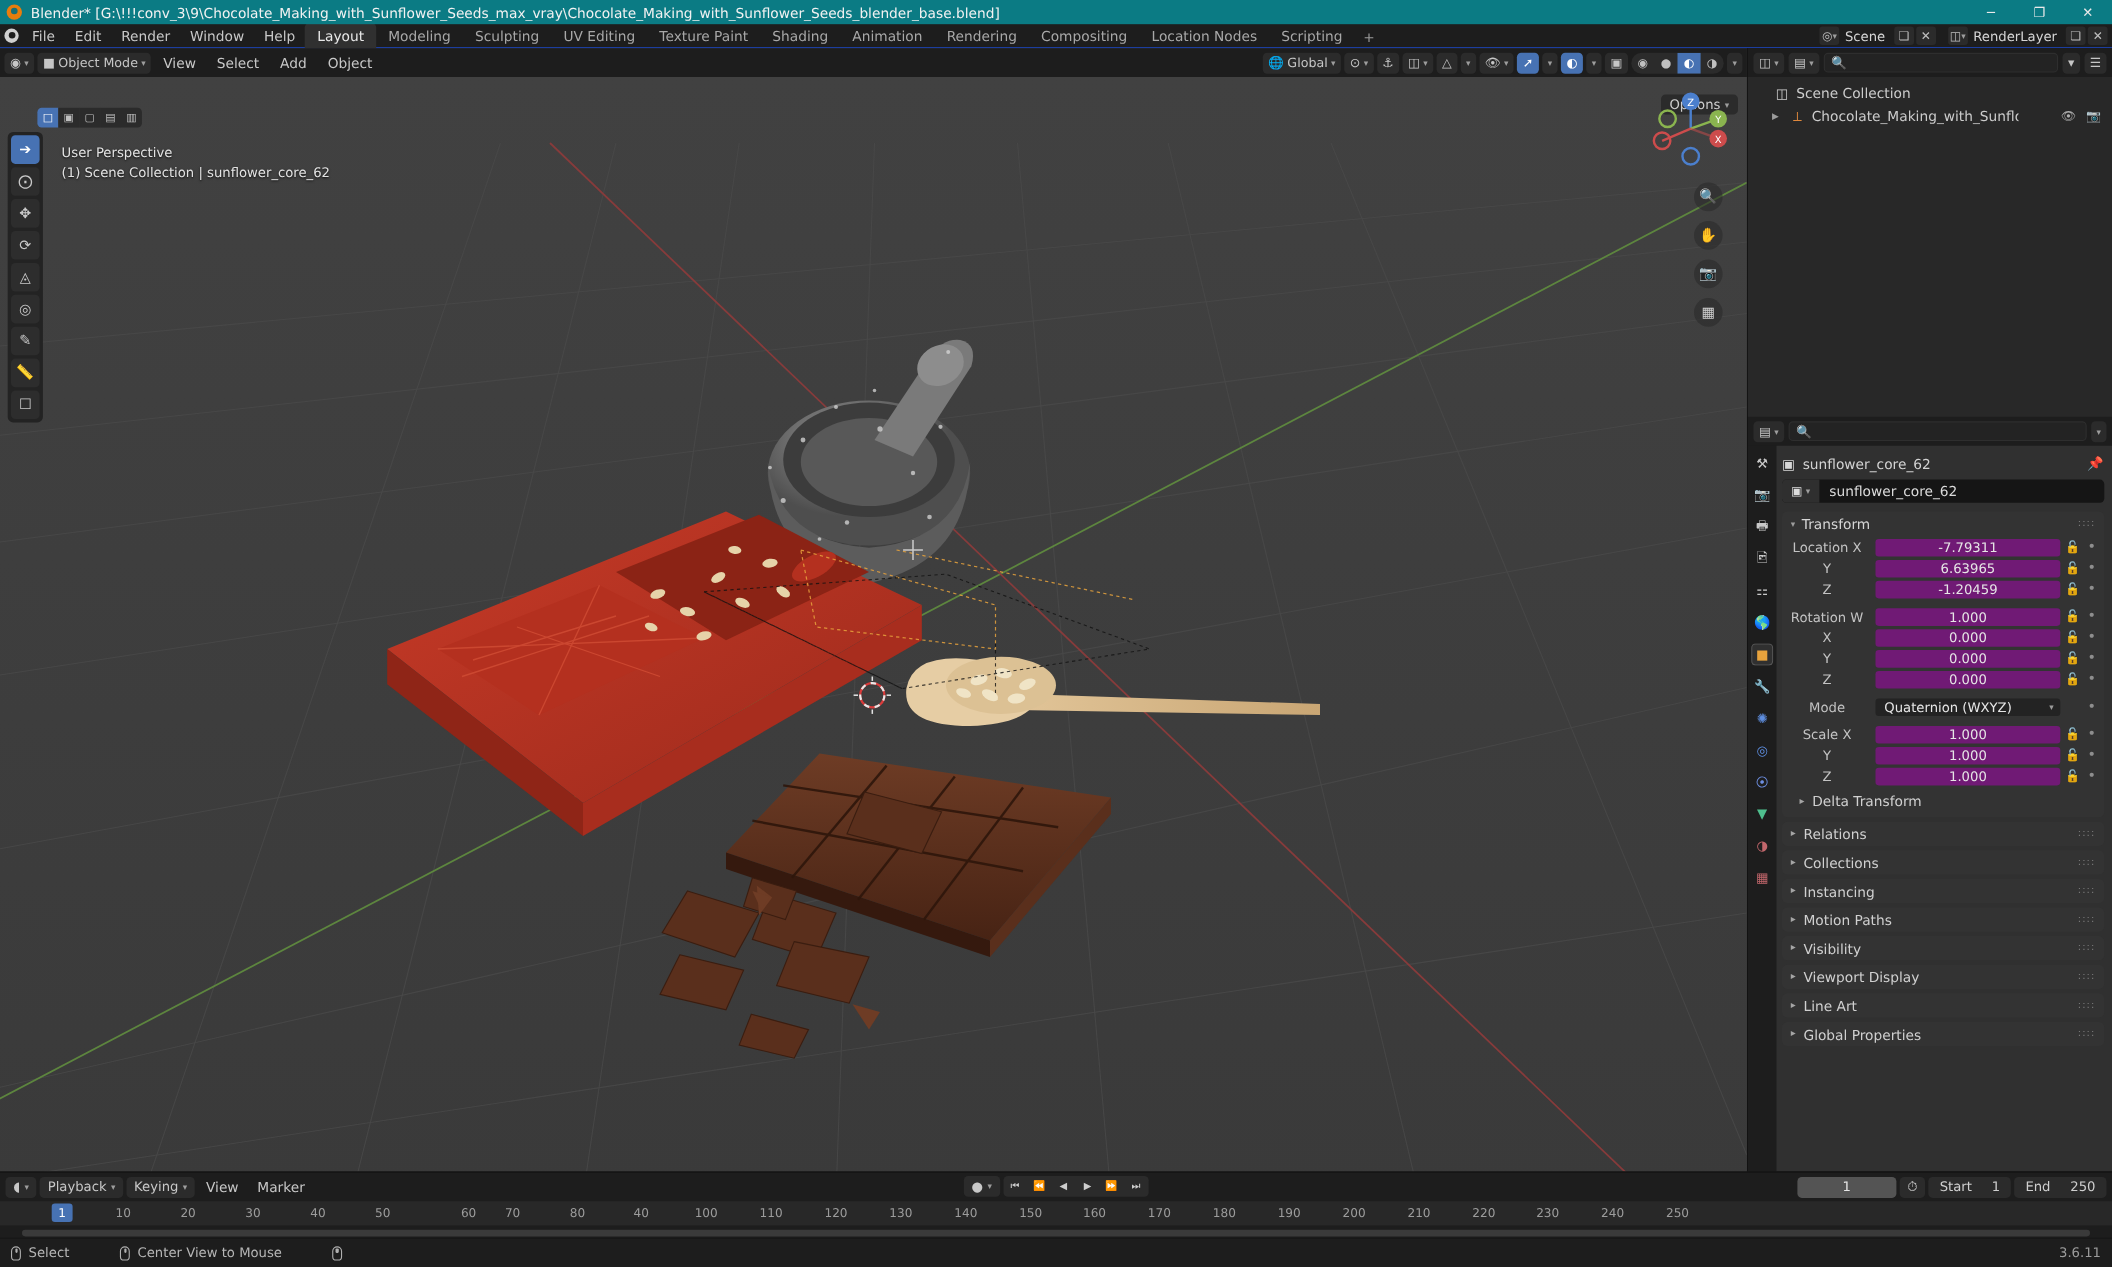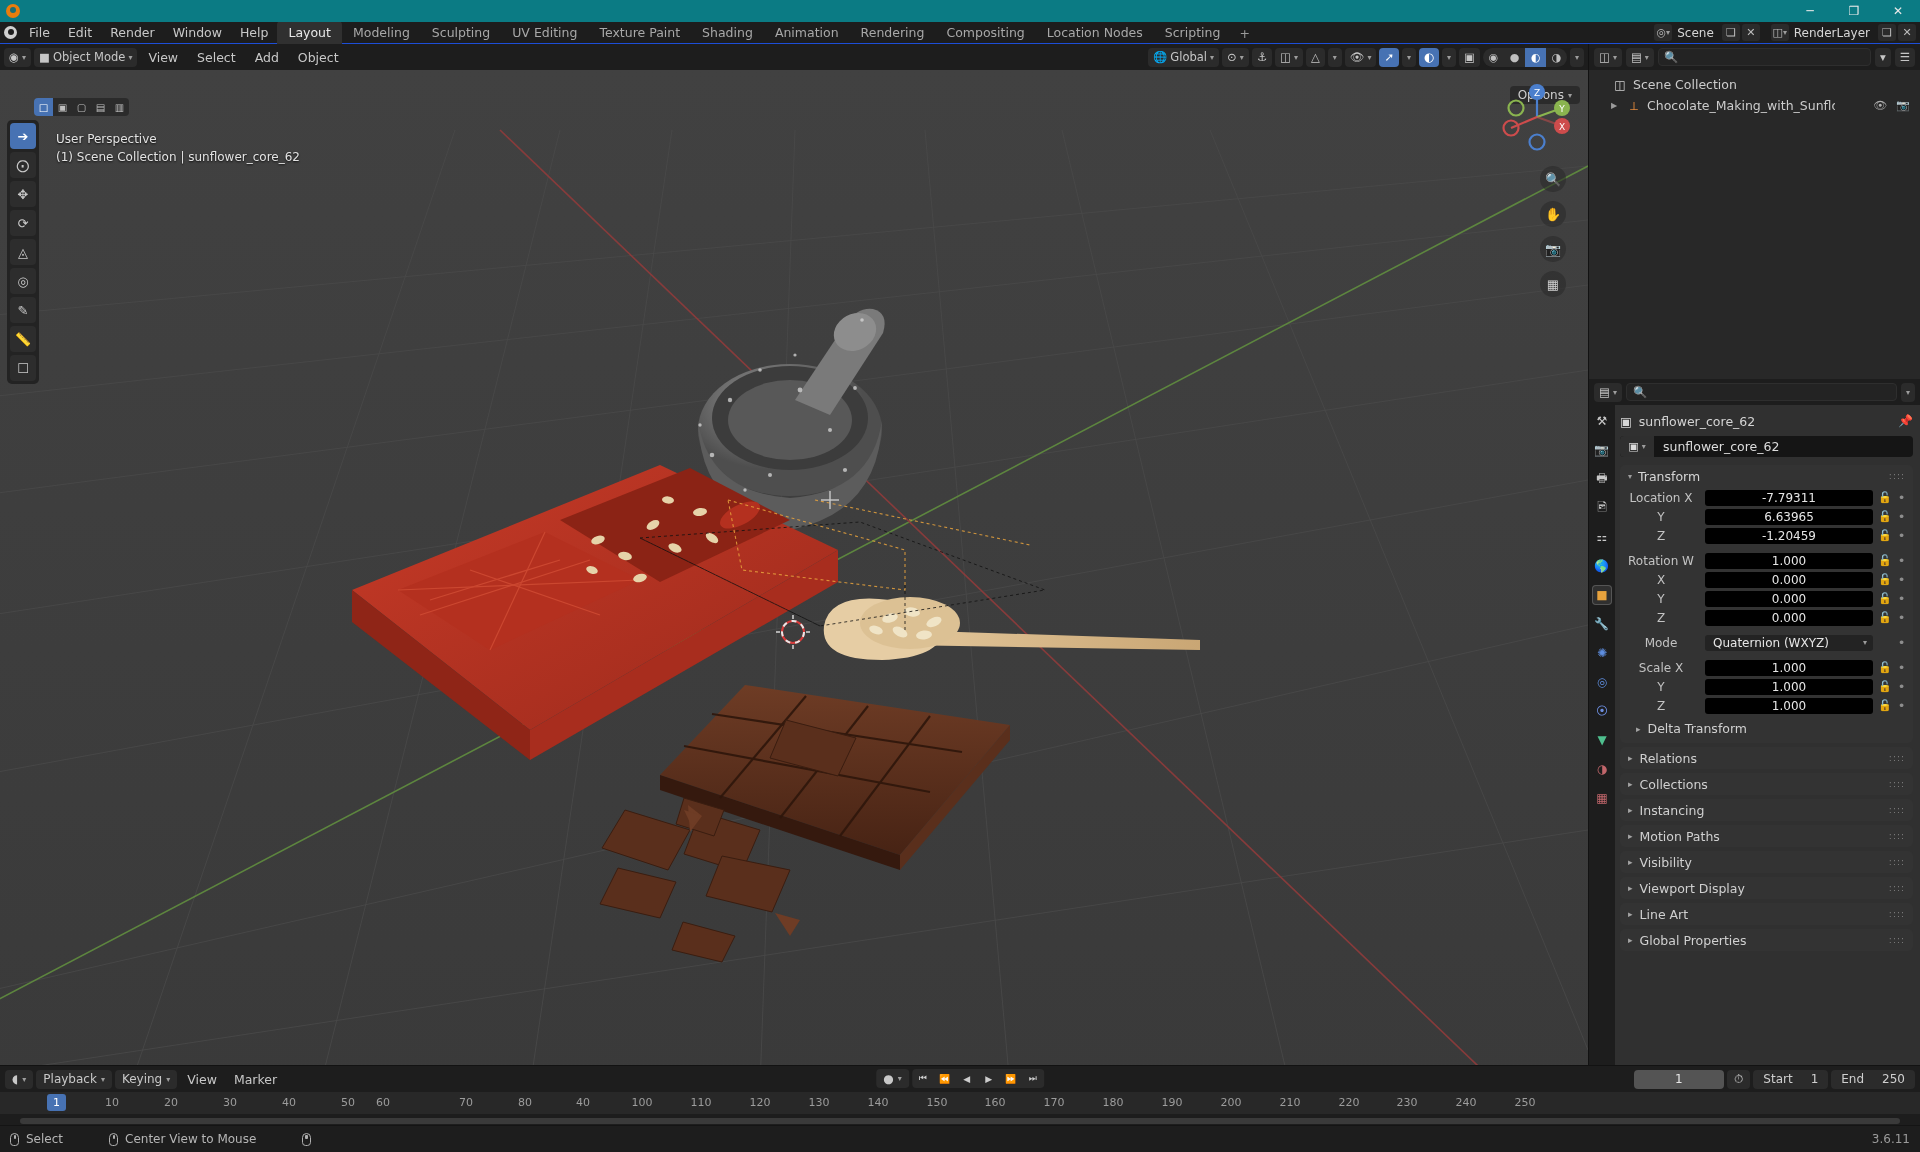--- a/index.html
+++ b/index.html
@@ -120,21 +120,21 @@
   .pr-namefield .pfx{ width:34px; height:21px; background:#2f2f2f; border-radius:4px 0 0 4px;
      display:flex; align-items:center; justify-content:center; gap:3px; font-size:11px;}
   .pr-namefield span.val{ padding-left:9px;}
   .panel{ background:#333; border-radius:5px; margin-bottom:4px;}
   .panel-head{ height:22px; display:flex; align-items:center; gap:6px; padding:0 8px;
      font-size:12.5px; color:#d6d6d6;}
   .panel-head .gr{ margin-left:auto; color:#7d7d7d; font-size:9px; letter-spacing:1px;}
   .panel-body{ padding:2px 6px 7px 6px;}
   .prow{ display:flex; align-items:center; height:17px; margin-bottom:2px; gap:5px;}
   .plabel{ width:74px; text-align:center; font-size:12px; color:#c3c3c3; padding-right:4px;}
-  .pval{ flex:1; height:16px; background:#000000; border-radius:3px; text-align:center;
+  .pval{ flex:1; height:16px; background:#701a75; border-radius:3px; text-align:center;
      font-size:12px; color:#e6e6e6; line-height:16px;}
   .pval.dark{ background:#232323; text-align:left; padding-left:8px; display:flex;
      align-items:center; }
   .pval.dark .dc{ margin-left:auto; padding-right:6px; font-size:8px; color:#9b9b9b;}
   .plock{ width:13px; text-align:center; color:#9a9a9a; font-size:11px;}
   .pdot{ width:11px; text-align:center; color:#8d8d8d; font-size:13px;}
   .subpanel{ height:22px; display:flex; align-items:center; gap:7px; padding:0 8px;
      font-size:12.5px; color:#d0d0d0; background:#333; border-radius:5px; margin-bottom:4px;}
   .subpanel .gr{ margin-left:auto; color:#7d7d7d; font-size:9px; letter-spacing:1px;}
   .tri-r{ font-size:9px; color:#a5a5a5;}
@@ -172,20 +172,21 @@
   .mouse-ico.right:before{ left:auto; right:2.6px;}
   .mouse-ico.mid:before{ left:2.6px;}
   .sb-item{ display:flex; align-items:center; margin-right:46px;}
   .sb-right{ margin-left:auto; display:flex; align-items:center; gap:16px; color:#9b9b9b;}
 </style>
 </head>
 <body>
 
 <div id="titlebar">
   <span class="blender-logo"></span>
+  <span id="title-text">Blender* [G:\!!!conv_3\9\Chocolate_Making_with_Sunflower_Seeds_max_vray\Chocolate_Making_with_Sunflower_Seeds_blender_base.blend]</span>
   <div class="win-btns">
     <div class="win-btn">─</div>
     <div class="win-btn">❐</div>
     <div class="win-btn close">✕</div>
   </div>
 </div>
 
 <div id="topbar">
   <div class="blogo">
       <i></i>
@@ -758,21 +759,21 @@
     </div>
   </div>
 
   <div id="tl-ruler">
     <div id="playhead" style="left:47px">1</div>
     <span class="tick" style="left:112px">10</span>
     <span class="tick" style="left:171px">20</span>
     <span class="tick" style="left:230px">30</span>
     <span class="tick" style="left:289px">40</span>
     <span class="tick" style="left:348px">50</span>
-    <span class="tick" style="left:383px">60</span>
+    <span class="tick" style="left:426px">60</span>
     <span class="tick" style="left:466px">70</span>
     <span class="tick" style="left:525px">80</span>
     <span class="tick" style="left:583px">40</span>
     <span class="tick" style="left:642px">100</span>
     <span class="tick" style="left:701px">110</span>
     <span class="tick" style="left:760px">120</span>
     <span class="tick" style="left:819px">130</span>
     <span class="tick" style="left:878px">140</span>
     <span class="tick" style="left:937px">150</span>
     <span class="tick" style="left:995px">160</span>

